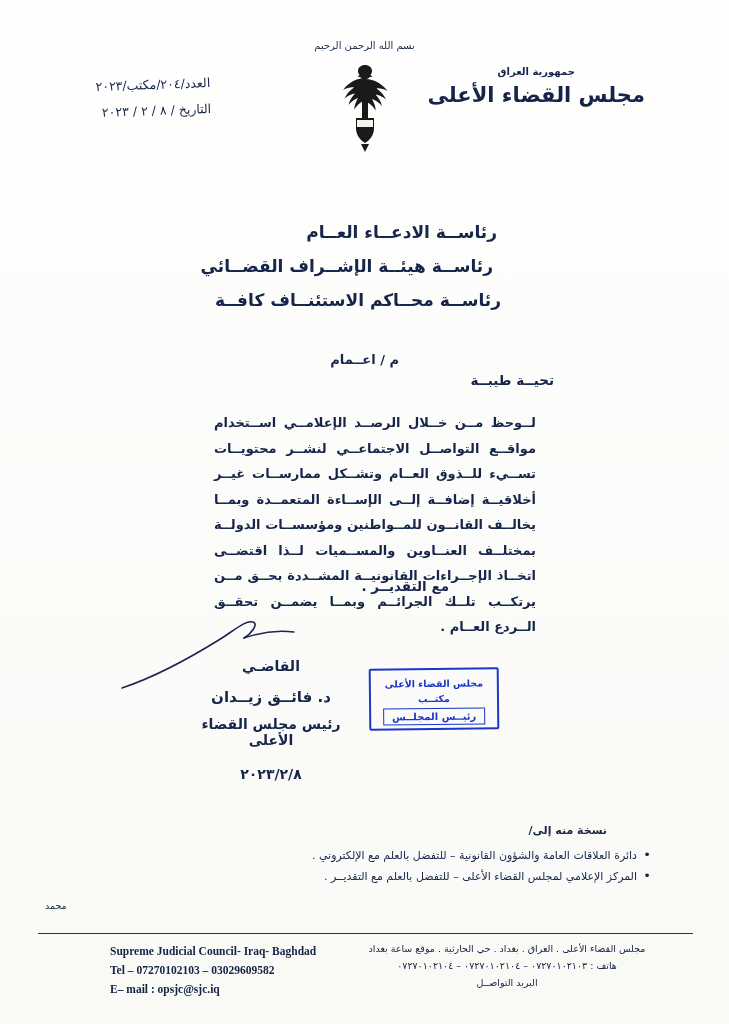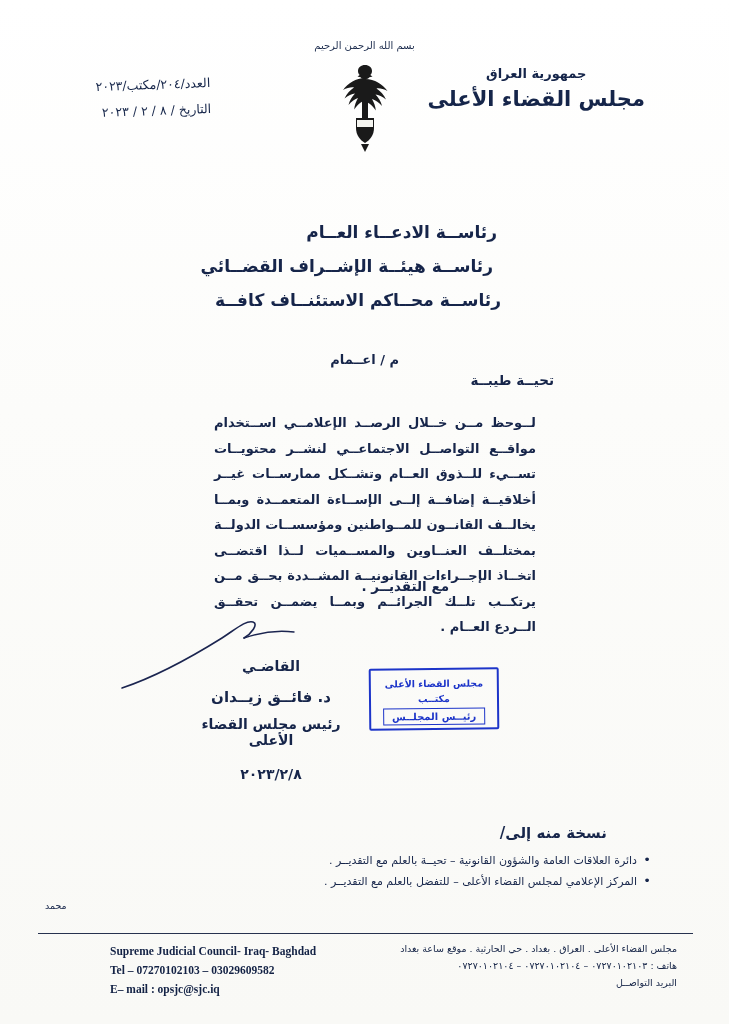--- a/index.html
+++ b/index.html
@@ -62,21 +62,21 @@
     transform: rotate(-2deg);
   }
   .org {
     position: absolute;
     top: 66px;
     right: 84px;
     direction: rtl;
     text-align: center;
     color: #15254a;
   }
-  .org .l1 { font-size: 13px; font-weight: bold; letter-spacing: 0.5px; }
+  .org .l1 { font-size: 10px; font-weight: bold; letter-spacing: 0.5px; }
   .org .l2 { font-size: 21px; font-weight: bold; margin-top: 6px; }
   .org .l3 { font-size: 11.5px; margin-top: 7px; }
 
   
   .addressees {
     position: absolute;
     top: 222px;
     right: 0;
     left: 0;
     direction: rtl;
@@ -187,21 +187,21 @@
 
   
   .cc {
     position: absolute;
     top: 824px;
     right: 60px;
     direction: rtl;
     color: #16254a;
   }
   .cc .cc-title {
-    font-size: 15px;
+    font-size: 11px;
     font-weight: bold;
     margin-bottom: 8px;
     text-align: right;
     padding-right: 62px;
   }
   .cc ul { margin: 0; padding: 0 18px 0 0; list-style: none; }
   .cc li {
     font-size: 11px;
     line-height: 21px;
     position: relative;
@@ -241,21 +241,21 @@
     font-size: 11.5px;
     line-height: 19px;
     font-weight: bold;
     color: #132245;
   }
   .footer-ar {
     position: absolute;
     top: 940px;
     right: 52px;
     direction: rtl;
-    text-align: right;
+    text-align: center;
     font-size: 9.5px;
     line-height: 17px;
     color: #132245;
     width: 340px;
   }
 </style>
 </head>
 <body>
 
 <div class="page">
@@ -319,21 +319,21 @@
 
   <div class="stamp">
     <div>مجلس القضاء الأعلى</div>
     <div>مكتــب</div>
     <div class="s3">رئيــس المجلــس</div>
   </div>
 
   <div class="cc">
     <div class="cc-title">نسخة منه إلى/</div>
     <ul>
-      <li>دائرة العلاقات العامة والشؤون القانونية – تحيــة بالعلم مع التقديــر .</li>
+      <li>دائرة العلاقات العامة والشؤون القانونية – للتفضل بالعلم مع الإلكتروني .</li>
       <li>المركز الإعلامي لمجلس القضاء الأعلى – للتفضل بالعلم مع التقديــر .</li>
     </ul>
   </div>
   <div class="cc-sign">محمد</div>
 
   <div class="footer-rule"></div>
   <div class="footer-en">
     <div>Supreme Judicial Council- Iraq- Baghdad</div>
     <div>Tel – 07270102103 – 03029609582</div>
     <div>E– mail :  opsjc@sjc.iq</div>

